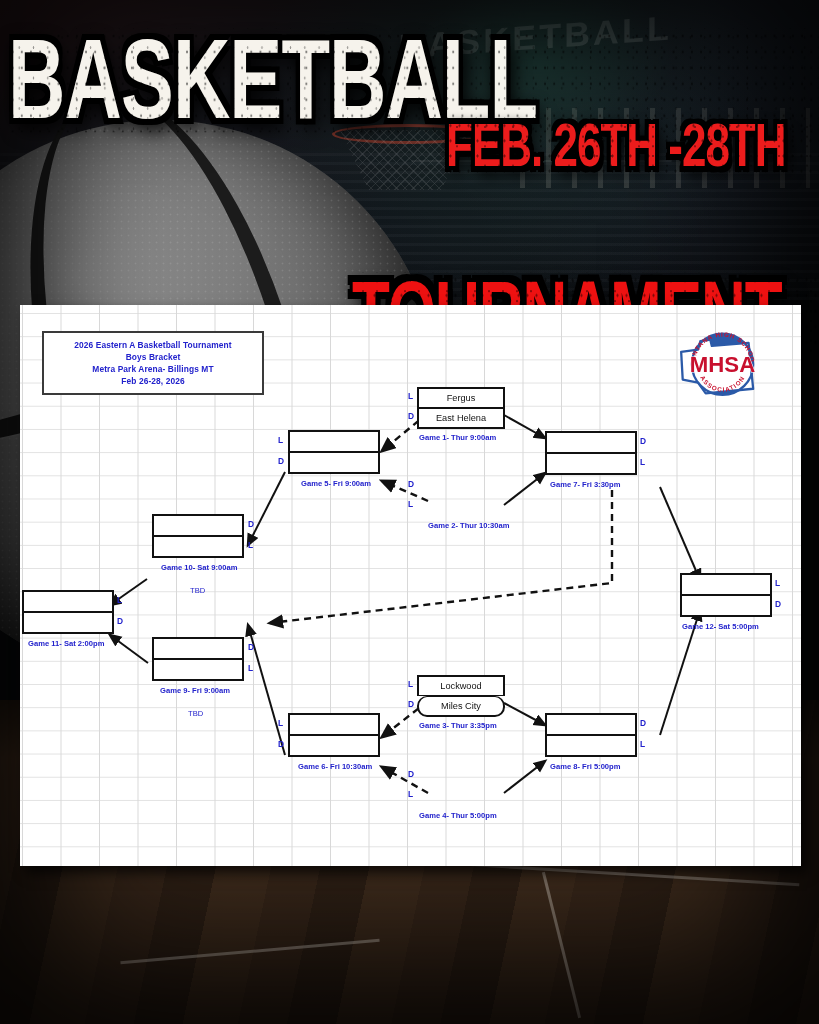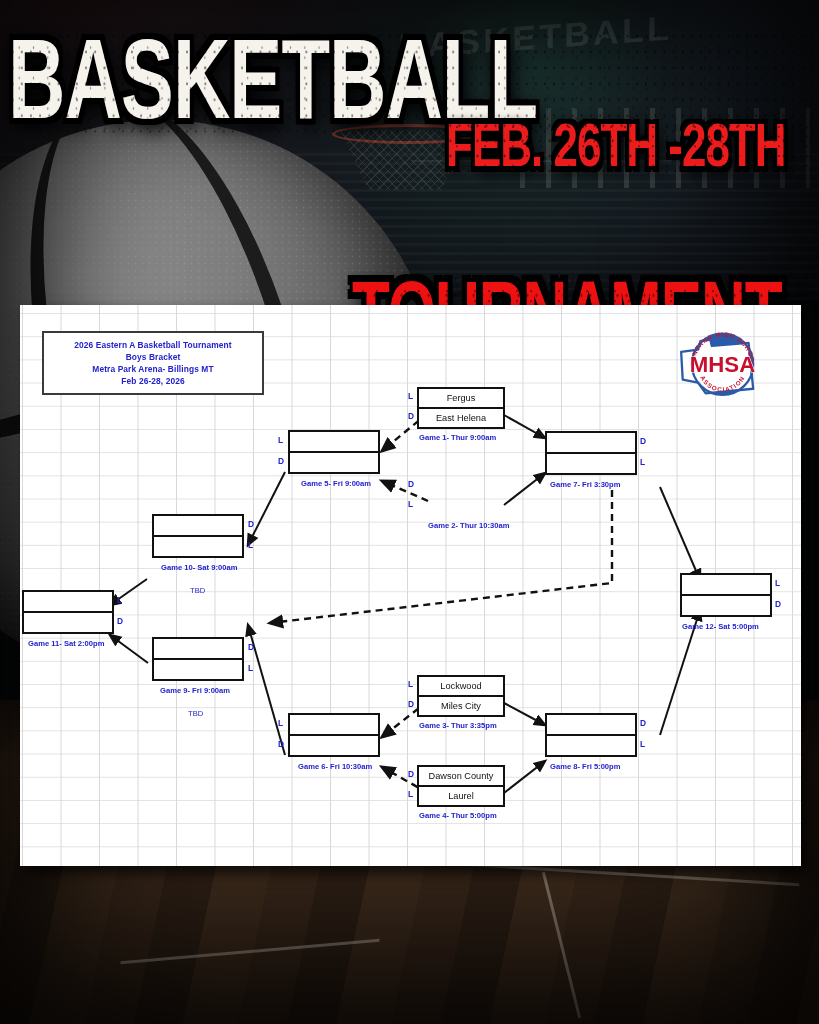--- a/index.html
+++ b/index.html
@@ -235,30 +235,26 @@
       <div class="mark" style="left:388px;top:86px;">L</div>
       <div class="mark" style="left:388px;top:106px;">D</div>
       <div class="caption" style="left:399px;top:128px;">Game 1- Thur 9:00am</div>
 
       <div class="mark" style="left:388px;top:174px;">D</div>
       <div class="mark" style="left:388px;top:194px;">L</div>
       <div class="caption" style="left:388px;top:216px;margin-left:20px;">Game 2- Thur 10:30am</div>
 
       <div class="game" id="g3" style="left:397px;top:370px;width:88px;">
         <div class="slot top" style="height:21px;">Lockwood</div>
-        <div class="slot bot" style="height:21px;">Miles City</div>
+        <div class="slot bot" style="height:21px;border-radius:10px;">Miles City</div>
       </div>
       <div class="mark" style="left:388px;top:374px;">L</div>
       <div class="mark" style="left:388px;top:394px;">D</div>
       <div class="caption" style="left:399px;top:416px;">Game 3- Thur 3:35pm</div>
 
-      <div class="game" id="g4" style="left:397px;top:460px;width:88px;">
-        <div class="slot top" style="height:21px;">Dawson County</div>
-        <div class="slot bot" style="height:21px;">Laurel</div>
-      </div>
       <div class="mark" style="left:388px;top:464px;">D</div>
       <div class="mark" style="left:388px;top:484px;">L</div>
       <div class="caption" style="left:399px;top:506px;">Game 4- Thur 5:00pm</div>
 
       <div class="game" id="g5" style="left:268px;top:125px;width:92px;">
         <div class="slot top" style="height:22px;"></div>
         <div class="slot bot" style="height:22px;"></div>
       </div>
       <div class="mark" style="left:258px;top:130px;">L</div>
       <div class="mark" style="left:258px;top:151px;">D</div>

